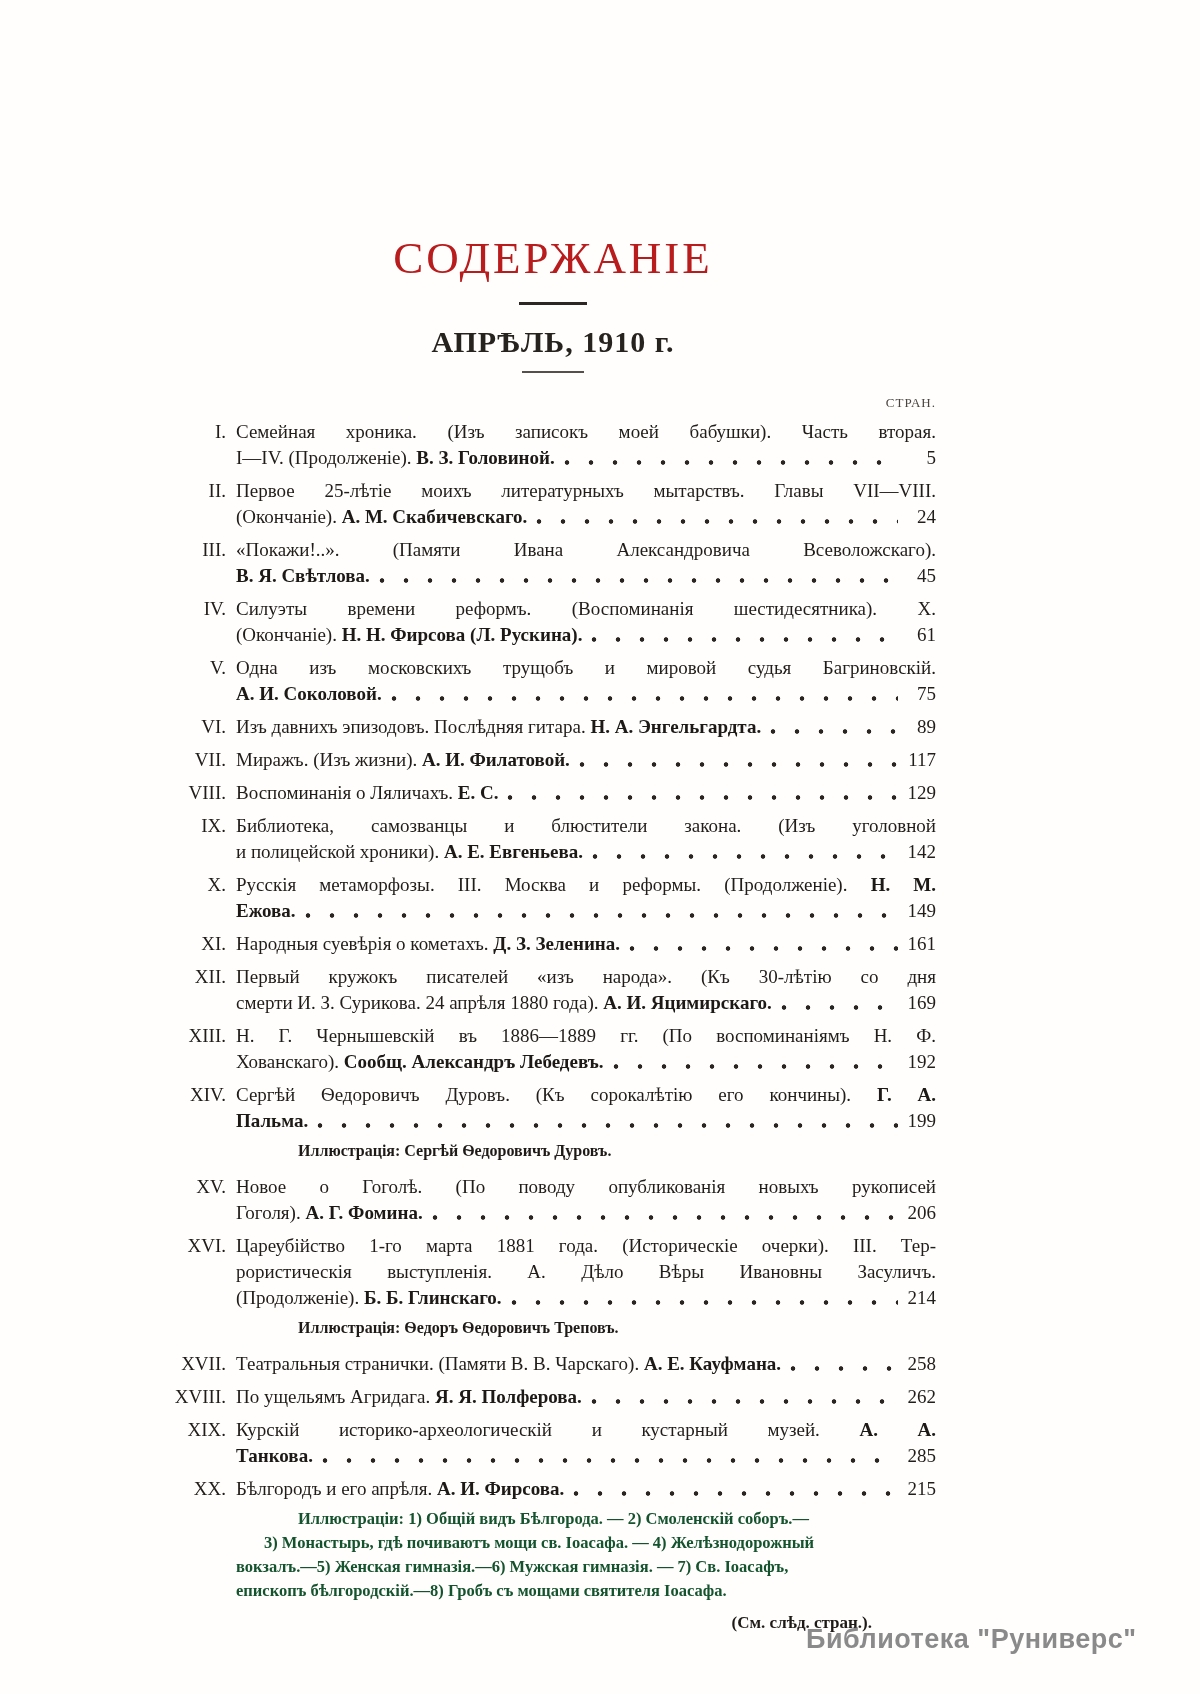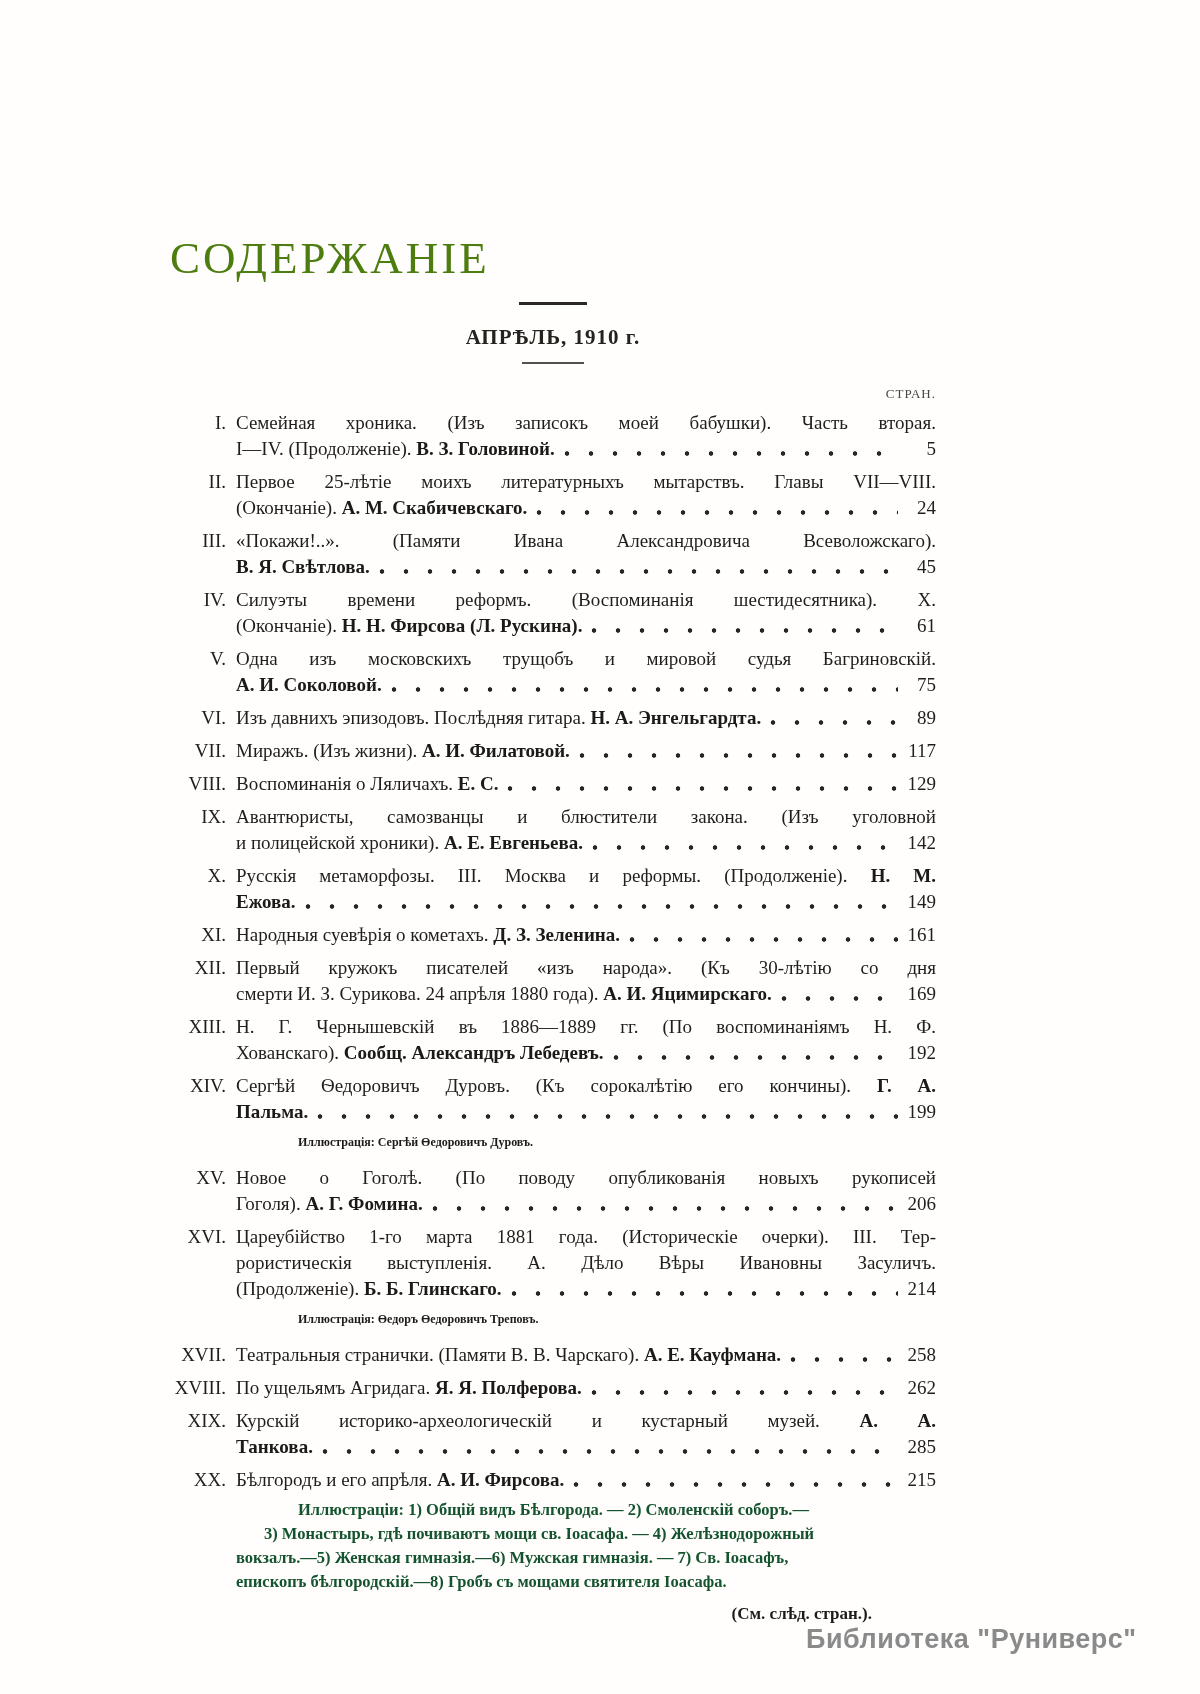--- a/index.html
+++ b/index.html
@@ -6,26 +6,26 @@
   body{
     width:1200px;height:1694px;position:relative;
     background:#ffffff;
     color:#211d1a;
     font-family:"Liberation Serif","DejaVu Serif",serif;
     overflow:hidden;
   }
   .page{position:absolute;inset:0;background:#fffefd;}
   .toc{position:absolute;left:170px;top:232px;width:766px;}
   .title{
-    font-size:45px;letter-spacing:3px;font-weight:400;
-    color:#4d7c0f;
+    text-align:center;font-size:45px;letter-spacing:3px;font-weight:400;
+    color:#b91c1c;
   }
   .rule{width:68px;border-top:3px solid #2c2724;margin:18px auto 0;}
   .issue{
-    text-align:center;font-weight:bold;font-size:21px;letter-spacing:1px;
+    text-align:center;font-weight:bold;font-size:30px;letter-spacing:1px;
     margin-top:20px;color:#26221e;
   }
   .colhead{position:relative;height:36px;margin-top:12px;}
   .rule2{width:62px;border-top:2px solid #55504b;margin:10px auto 0;}
   .strana{
     position:absolute;right:0;top:24px;font-size:13px;color:#4a443f;
     letter-spacing:1px;
   }
   .list{margin-top:12px;}
   .entry{display:flex;margin-bottom:7px;}
@@ -38,21 +38,21 @@
   .line.lastline{display:flex;align-items:baseline;}
   .txt{white-space:pre-wrap;flex:0 1 auto;text-align:right;}
   .dots{
     flex:1 1 auto;min-width:0;height:7px;align-self:flex-end;
     margin:0 2px 5px 9px;
     background-image:radial-gradient(circle at 3px 3.5px,#2a2521 1.9px,transparent 2.6px);
     background-size:24px 7px;background-repeat:repeat-x;background-position:left bottom;
   }
   .pg{flex:none;min-width:36px;text-align:right;font-size:19px;}
   b{font-weight:bold;color:#1c1916;}
-  .ill{font-weight:bold;font-size:12px;padding-left:62px;margin:4px 0 3px;color:#1e1a17;}
+  .ill{font-weight:bold;font-size:16px;padding-left:62px;margin:4px 0 3px;color:#1e1a17;}
   .illblk{font-weight:bold;font-size:16.5px;line-height:24px;margin:5px 64px 0 0;color:#14532d;}
   .illline.ind1{padding-left:62px;}
   .illline.ind2{padding-left:28px;}
   .seenote{
     text-align:right;margin:7px 64px 0 0;font-size:17px;font-weight:bold;color:#1e1a17;
   }
   .watermark{
     position:absolute;left:806px;top:1624px;
     font-family:"Liberation Sans","DejaVu Sans",sans-serif;
     font-weight:bold;font-size:27px;color:#8a8a8a;letter-spacing:0.5px;
@@ -152,21 +152,21 @@
             <div class="line lastline">
               <span class="txt"><span>Воспоминанія о Ляличахъ. </span><b>Е. С.</b></span>
               <span class="dots"></span>
               <span class="pg">129</span>
             </div>
           </div>
         </div>
         <div class="entry">
           <div class="num">IX.</div>
           <div class="ebody">
-            <div class="line just"><span>Авантюристы, самозванцы и блюстители закона. (Изъ уголовной</span></div>
+            <div class="line just"><span>Библиотека, самозванцы и блюстители закона. (Изъ уголовной</span></div>
             <div class="line lastline">
               <span class="txt"><span>и полицейской хроники). </span><b>А. Е. Евгеньева.</b></span>
               <span class="dots"></span>
               <span class="pg">142</span>
             </div>
           </div>
         </div>
         <div class="entry">
           <div class="num">X.</div>
           <div class="ebody">

